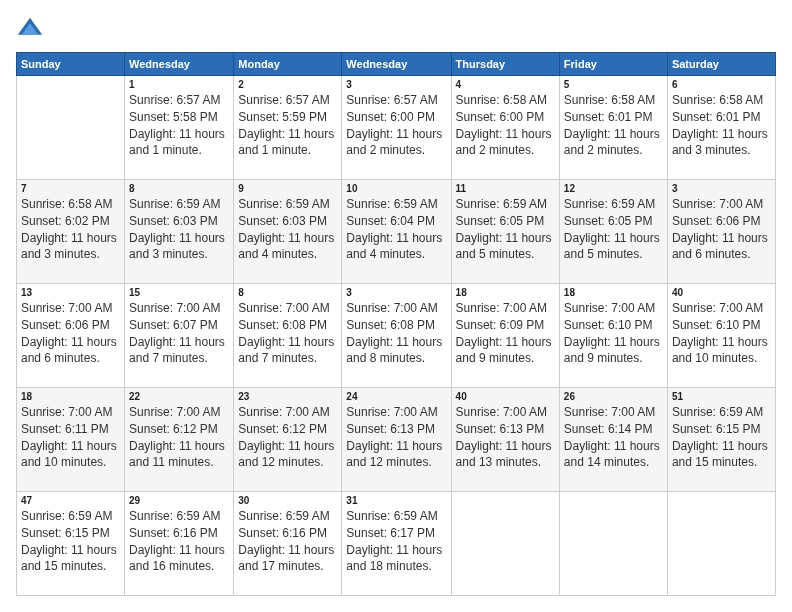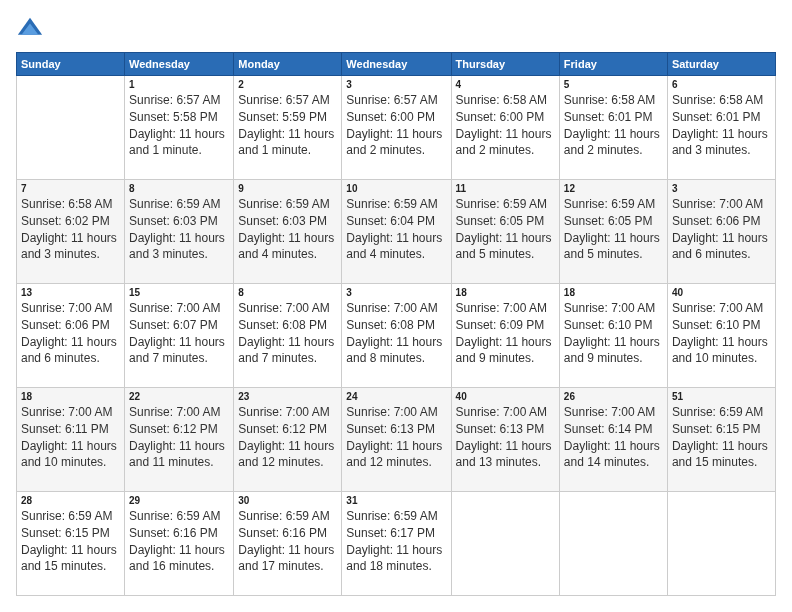--- a/index.html
+++ b/index.html
@@ -168,21 +168,21 @@
         <tr>
           <td><span class="day-number">18</span><span class="day-info">Sunrise: 7:00 AM<br>Sunset: 6:11 PM<br>Daylight: 11 hours and 10 minutes.</span></td>
           <td><span class="day-number">22</span><span class="day-info">Sunrise: 7:00 AM<br>Sunset: 6:12 PM<br>Daylight: 11 hours and 11 minutes.</span></td>
           <td><span class="day-number">23</span><span class="day-info">Sunrise: 7:00 AM<br>Sunset: 6:12 PM<br>Daylight: 11 hours and 12 minutes.</span></td>
           <td><span class="day-number">24</span><span class="day-info">Sunrise: 7:00 AM<br>Sunset: 6:13 PM<br>Daylight: 11 hours and 12 minutes.</span></td>
           <td><span class="day-number">40</span><span class="day-info">Sunrise: 7:00 AM<br>Sunset: 6:13 PM<br>Daylight: 11 hours and 13 minutes.</span></td>
           <td><span class="day-number">26</span><span class="day-info">Sunrise: 7:00 AM<br>Sunset: 6:14 PM<br>Daylight: 11 hours and 14 minutes.</span></td>
           <td><span class="day-number">51</span><span class="day-info">Sunrise: 6:59 AM<br>Sunset: 6:15 PM<br>Daylight: 11 hours and 15 minutes.</span></td>
         </tr>
         <tr>
-          <td><span class="day-number">28</span><span class="day-info">Sunrise: 6:59 AM<br>Sunset: 6:15 PM<br>Daylight: 11 hours and 15 minutes.</span></td>
+          <td><span class="day-number">47</span><span class="day-info">Sunrise: 6:59 AM<br>Sunset: 6:15 PM<br>Daylight: 11 hours and 15 minutes.</span></td>
           <td><span class="day-number">29</span><span class="day-info">Sunrise: 6:59 AM<br>Sunset: 6:16 PM<br>Daylight: 11 hours and 16 minutes.</span></td>
           <td><span class="day-number">30</span><span class="day-info">Sunrise: 6:59 AM<br>Sunset: 6:16 PM<br>Daylight: 11 hours and 17 minutes.</span></td>
           <td><span class="day-number">31</span><span class="day-info">Sunrise: 6:59 AM<br>Sunset: 6:17 PM<br>Daylight: 11 hours and 18 minutes.</span></td>
           <td class="empty-cell"></td>
           <td class="empty-cell"></td>
           <td class="empty-cell"></td>
         </tr>
       </tbody>
   </table>
 </div>

